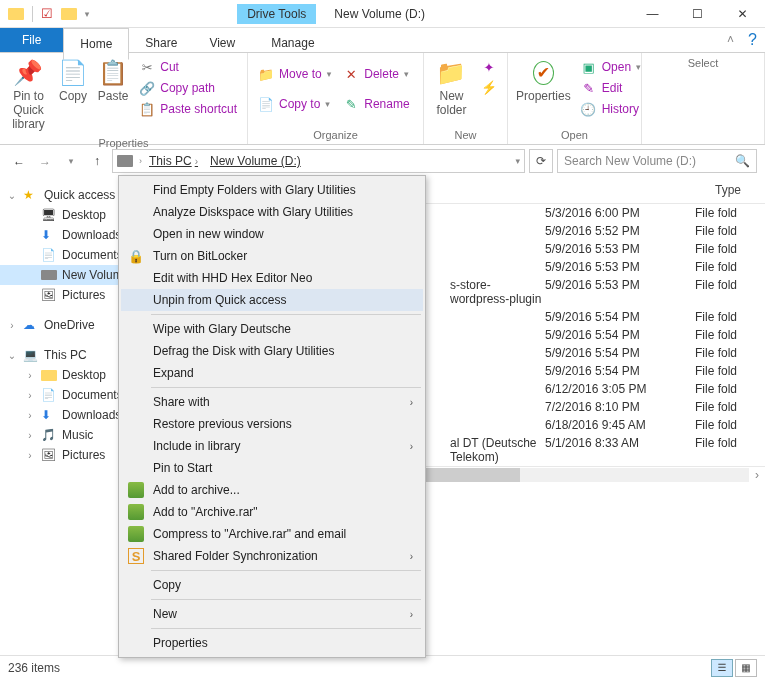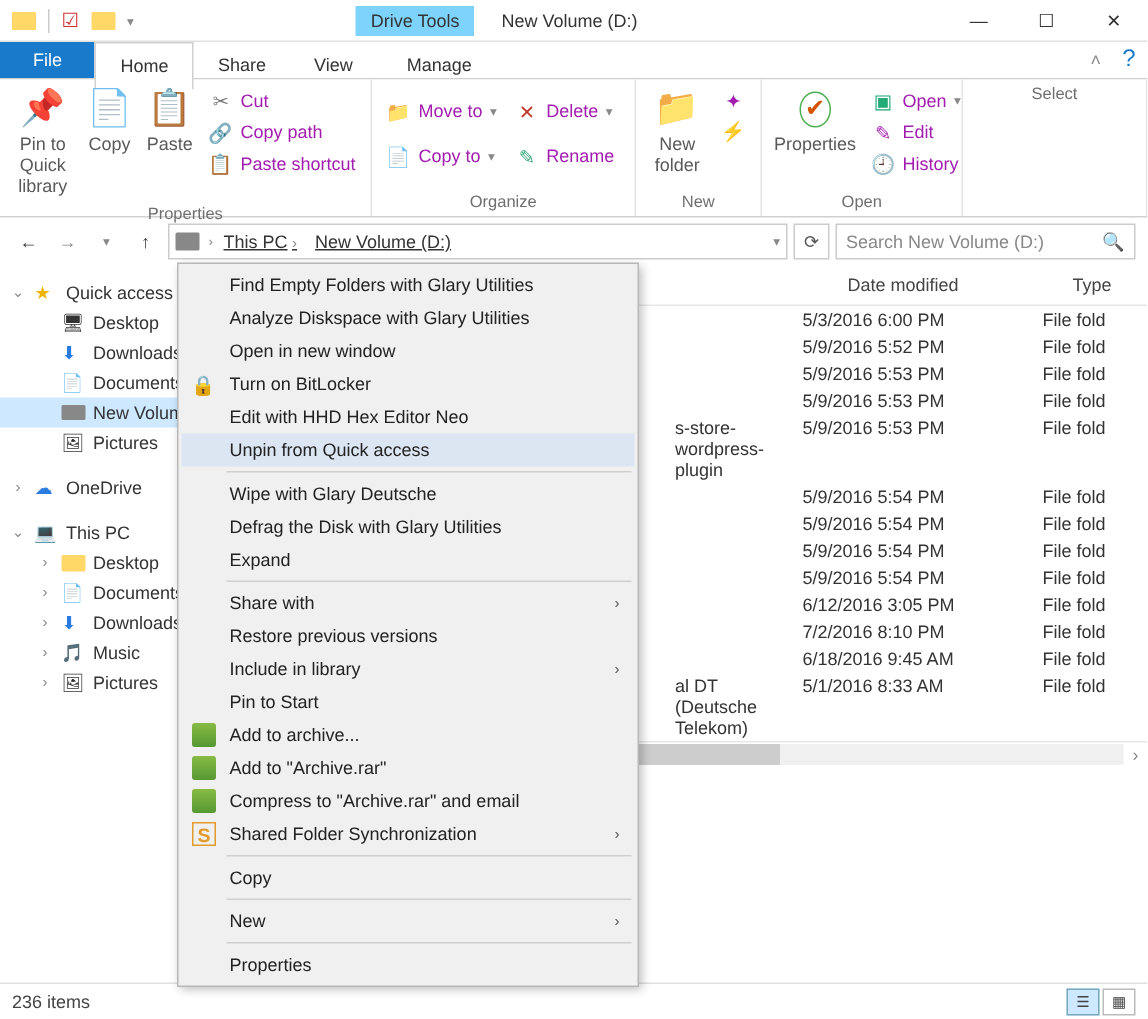--- a/index.html
+++ b/index.html
@@ -87,21 +87,21 @@
 .tico.cloud::before{content:"☁";color:#2a7ce0;}
 .tico.pc::before{content:"💻";}
 .tico.music::before{content:"🎵";}
 .tico.fold{background:#ffd868;height:11px;border-radius:1px;}
 
 .listpane { flex:1; overflow:hidden; position:relative; }
 .cols { display:flex; border-bottom: 1px solid #e8e8e8; color:#444; }
 .col { padding: 6px 10px; }
 .col.name{flex:1;} .col.date{width:150px;} .col.type{width:60px;}
 .rows { }
-.row { display:flex; padding: 2px 10px; color:#333;gap:10px; }
+.row { display:flex; padding: 2px 10px; color:#333; }
 .row .date{width:150px;} .row .type{width:60px;}
 .row .name{flex:1; padding-left:20px; position:relative;}
 .row .name::before { content:""; position:absolute; left:2px; top:2px; width:14px; height:11px; background:#ffd868; border-radius:1px;}
 .hscroll {height:16px; border-top:1px solid #e8e8e8; display:flex; align-items:center;}
 .hscroll .track{flex:1; height:14px; background:#f0f0f0; position:relative;}
 .hscroll .thumb{position:absolute; left:0; width:60%; height:100%; background:#cdcdcd;}
 .hscroll .arr{width:16px; text-align:center; color:#888;}
 
 
 .ctx { position: absolute; left: 118px; top: 175px; width: 308px; background: #f0f0f0; border: 1px solid #b8b8b8; box-shadow: 2px 2px 6px rgba(0,0,0,0.25); padding: 3px 2px; z-index: 100; }
@@ -344,21 +344,20 @@
     <div class="tnode indent1">
         <span class="exp">›</span>
         <span class="tico pic"></span>
         <span>Pictures</span>
       </div>
   </div>
 
   <div class="listpane">
     <div class="cols">
       <div class="col name" style="padding-left:160px;">Name</div>
-      <div class="col date">Date modified</div>
       <div class="col type">Type</div>
     </div>
     <div class="rows" id="file-rows">
         <div class="row">
           <div class="name" style="padding-left:280px;"></div>
           <div class="date">5/3/2016 6:00 PM</div>
           <div class="type">File fold</div>
         </div>
         <div class="row">
           <div class="name" style="padding-left:280px;"></div>

